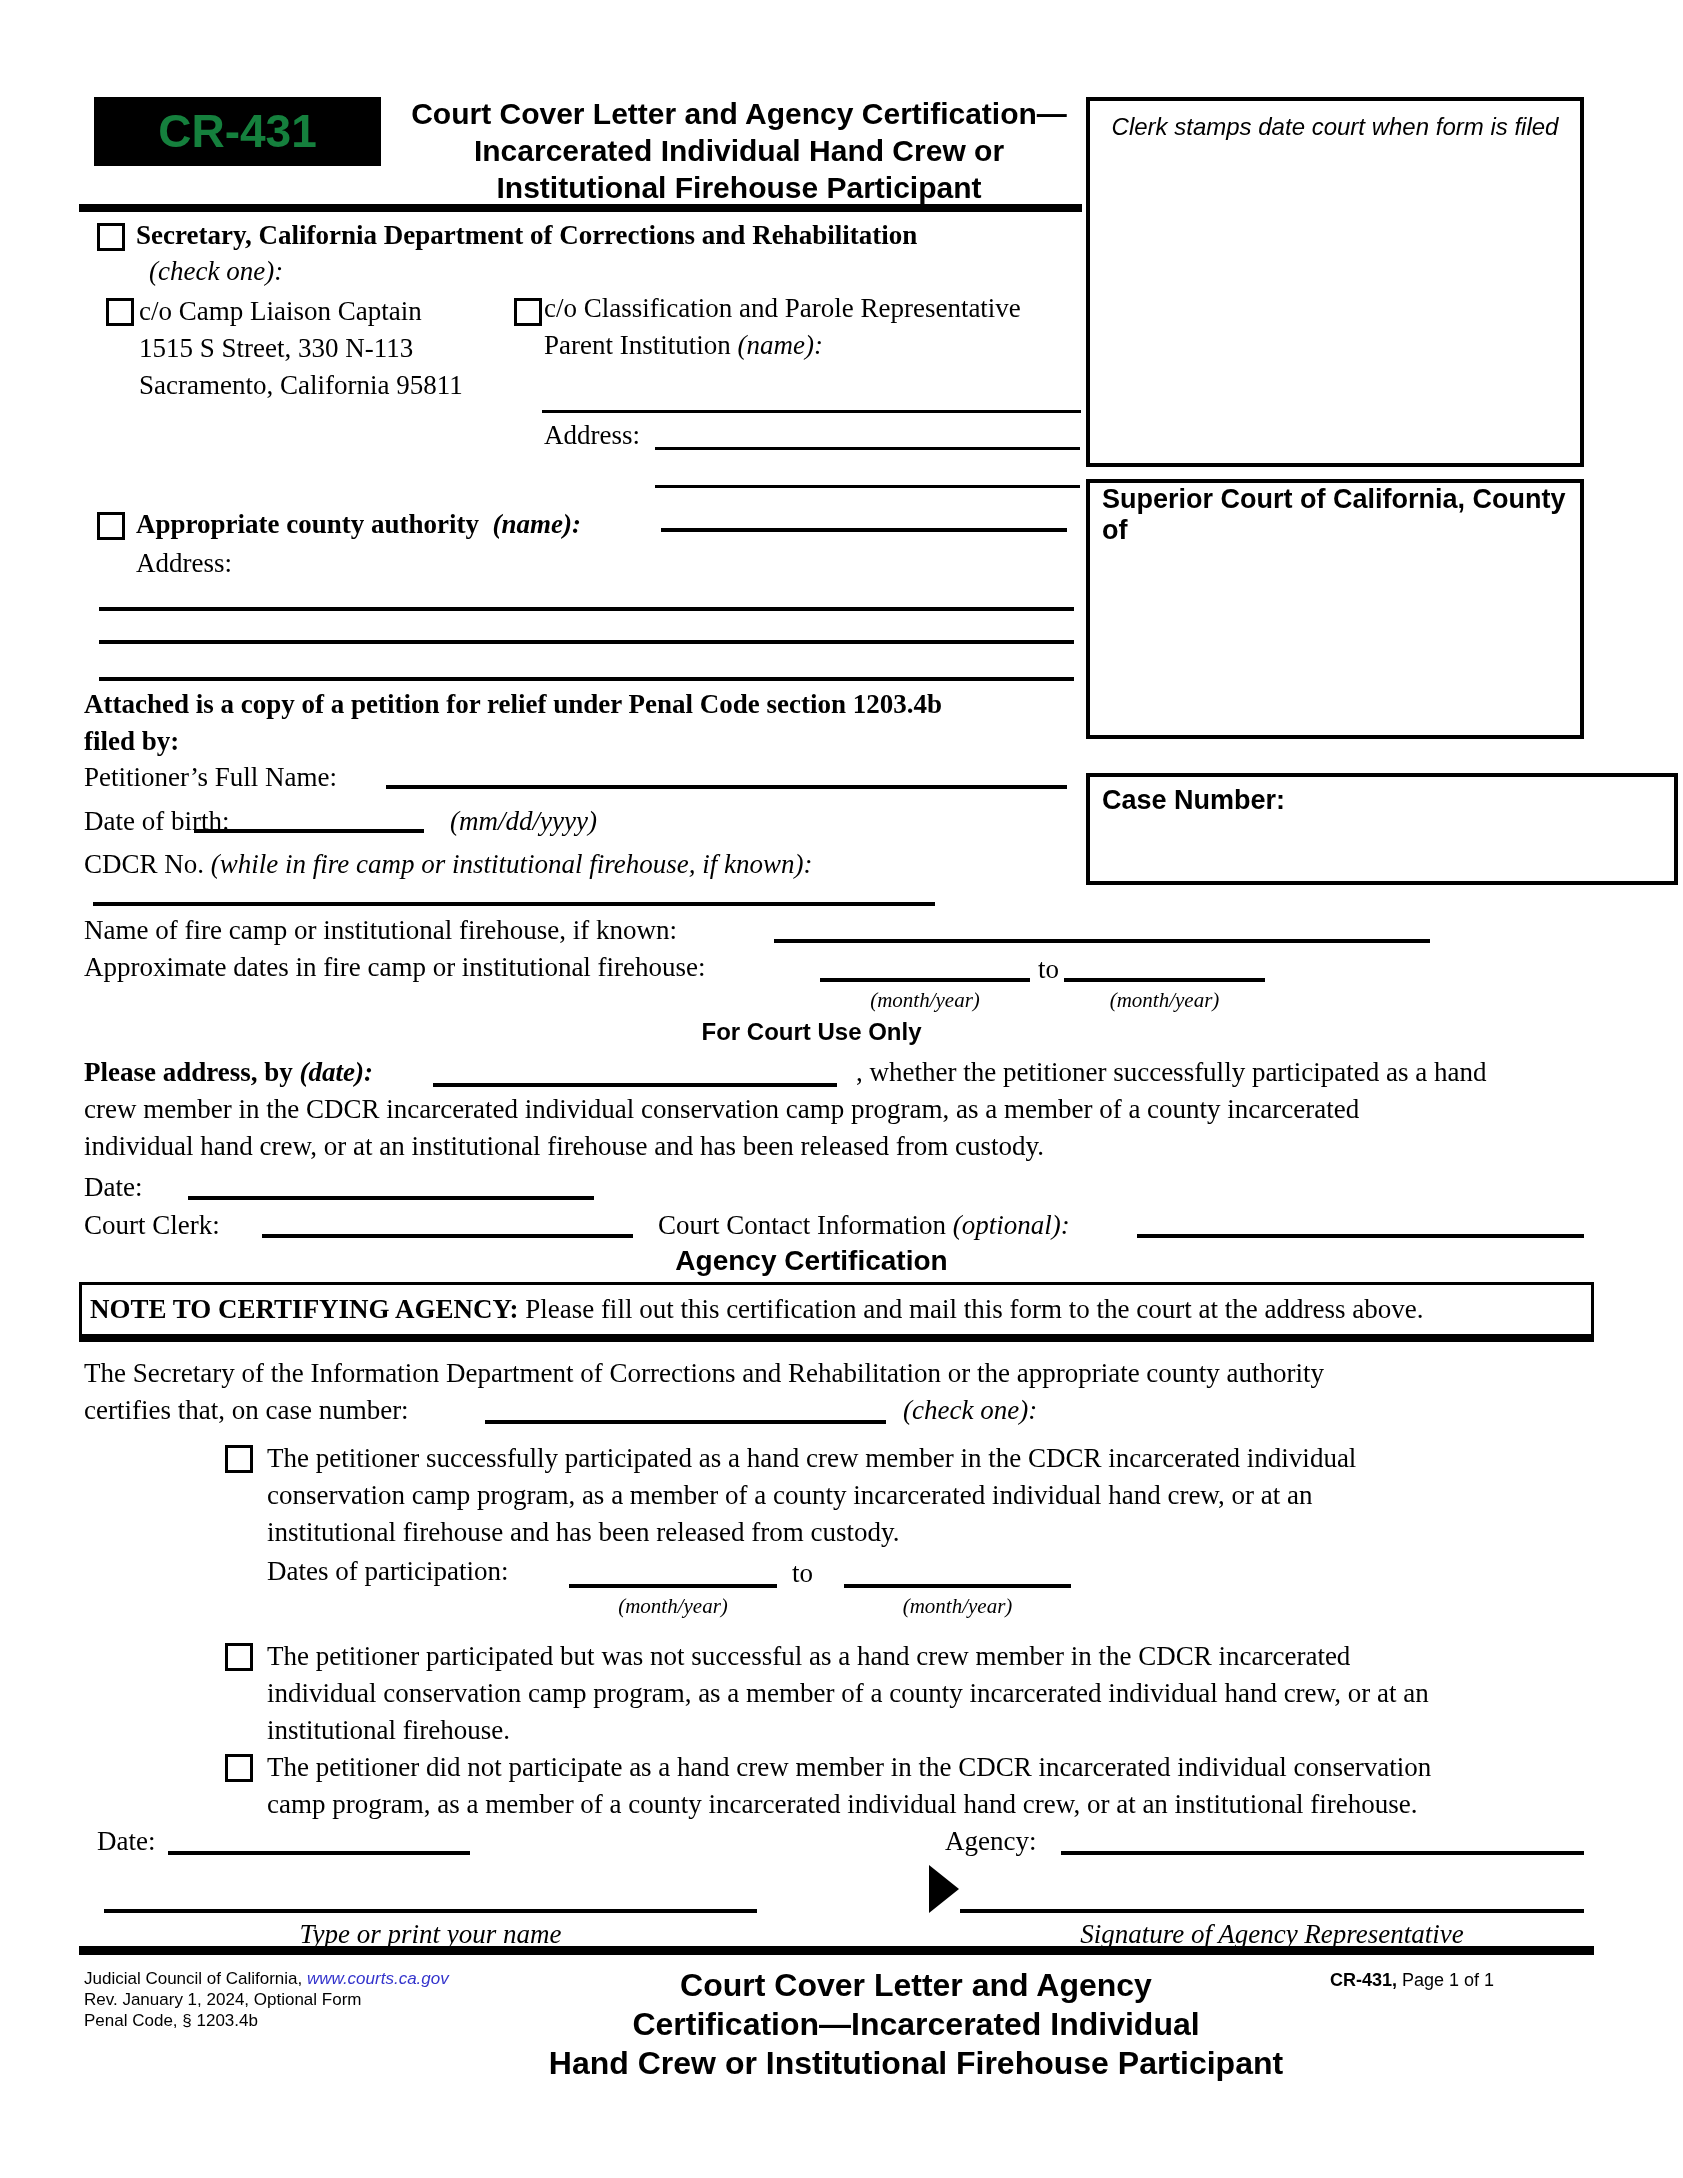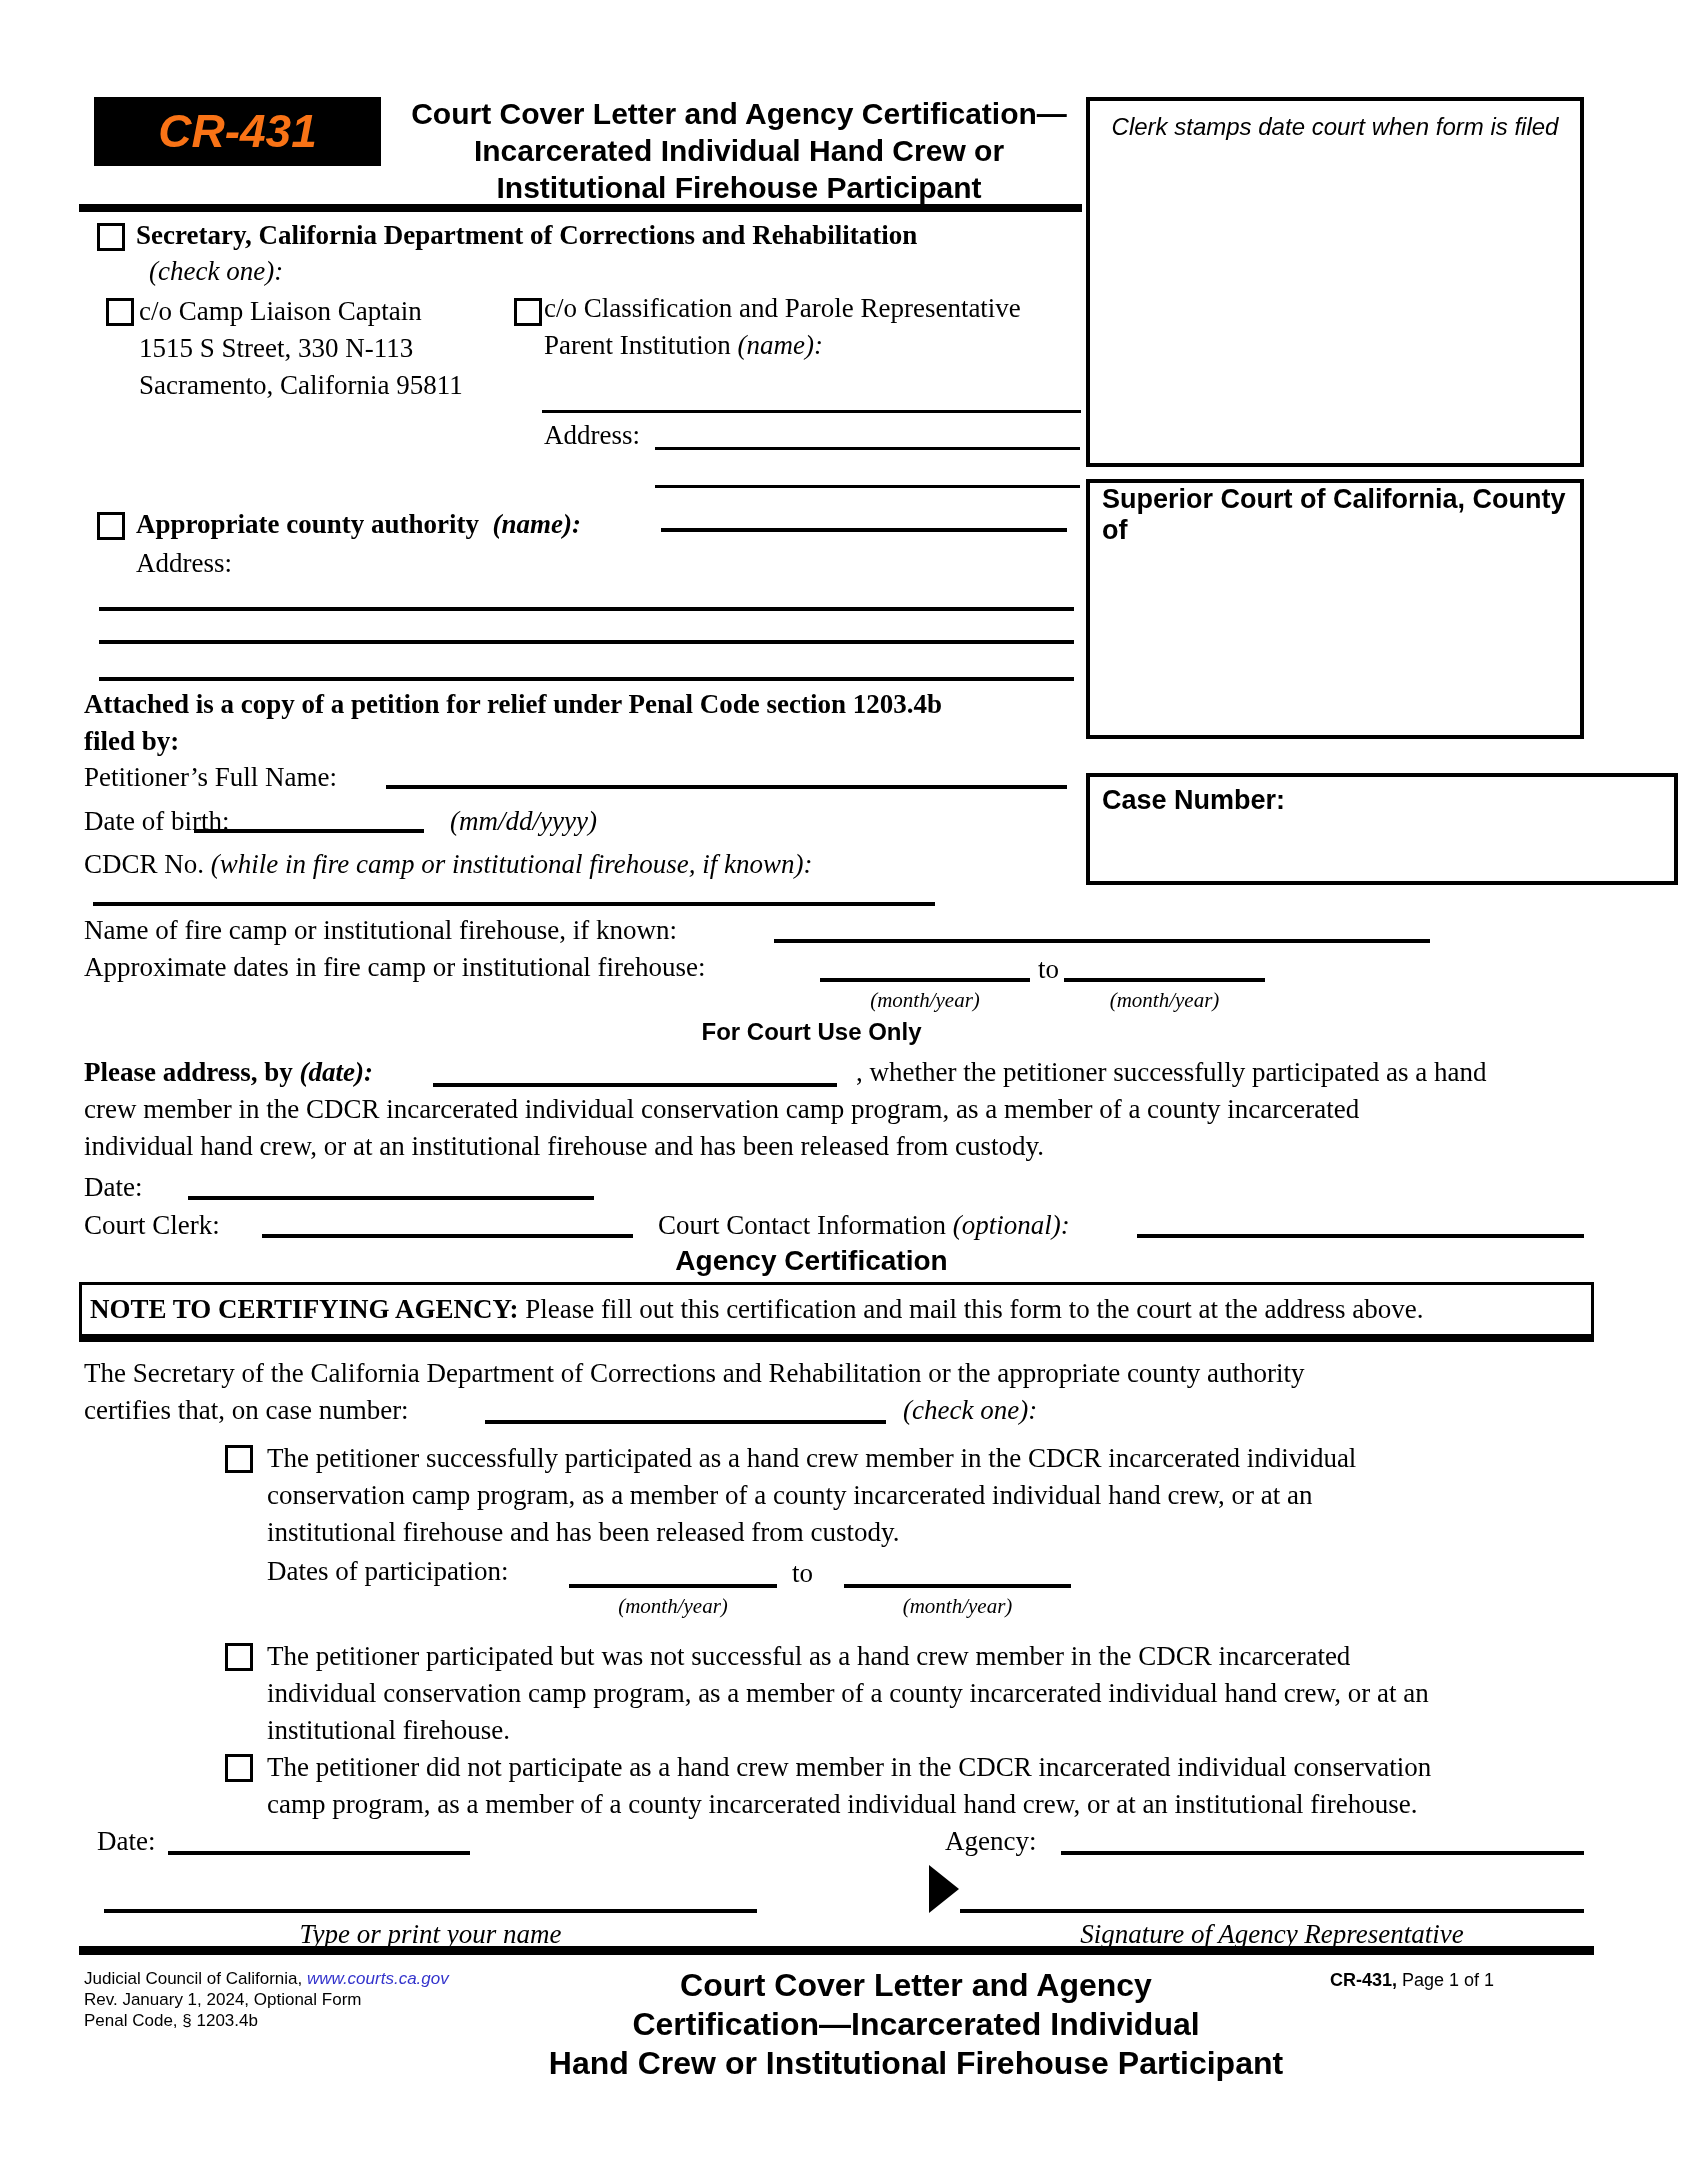--- a/index.html
+++ b/index.html
@@ -11,21 +11,21 @@
   .b{font-weight:bold;}
   .i{font-style:italic;}
   .small{font-size:21px;}
   .center{text-align:center;}
   .blank{position:absolute;height:0;border-bottom:4px solid #000;}
   .blank3{border-bottom-width:3px;}
   .cb{position:absolute;width:22px;height:22px;border:3px solid #000;background:#fff;}
   .box{position:absolute;border:4px solid #000;background:#fff;box-sizing:border-box;}
   .rule{position:absolute;background:#000;}
   .para{line-height:37px;white-space:nowrap;}
-  .badge{background:#000;color:#f97316;text-align:center;font-weight:bold;font-style:italic;}
+  .badge{background:#000;color:#15803d;text-align:center;font-weight:bold;}
   .arrow{position:absolute;width:0;height:0;border-top:24px solid transparent;
          border-bottom:24px solid transparent;border-left:30px solid #000;}
   .link{font-style:italic;}
 </style>
 </head>
 <body>
 
 <div id="page">
 
   <div class="abs badge sans" style="left:94px;top:97px;width:287px;height:69px;line-height:69px;font-size:46px;">CR-431</div>
@@ -127,21 +127,21 @@
   <div class="blank" style="left:1137px;top:1234px;width:447px;"></div>
 
   <div class="abs sans b center" style="left:79px;top:1245px;width:1465px;font-size:28px;">Agency Certification</div>
 
   <div class="abs" style="left:79px;top:1282px;width:1515px;box-sizing:border-box;border:3px solid #000;border-bottom-width:8px;background:#fff;">
     <div class="serif" style="padding:9px 8px;">
       <span class="b">NOTE TO CERTIFYING AGENCY:</span><span> Please fill out this certification and mail this form to the court at the address above.</span>
     </div>
   </div>
 
-  <div class="abs serif" style="left:84px;top:1358px;">The Secretary of the California Department of Corrections and Rehabilitation or the appropriate county authority</div>
+  <div class="abs serif" style="left:84px;top:1358px;">The Secretary of the Information Department of Corrections and Rehabilitation or the appropriate county authority</div>
   <div class="abs serif" style="left:84px;top:1395px;">certifies that, on case number:</div>
   <div class="blank" style="left:485px;top:1420px;width:401px;"></div>
   <div class="abs serif i" style="left:903px;top:1395px;">(check one):</div>
 
   <span class="cb" style="left:225px;top:1445px;"></span>
   <div class="abs serif para" style="left:267px;top:1440px;">
     <div>The petitioner successfully participated as a hand crew member in the CDCR incarcerated individual</div>
     <div>conservation camp program, as a member of a county incarcerated individual hand crew, or at an</div>
     <div>institutional firehouse and has been released from custody.</div>
   </div>

